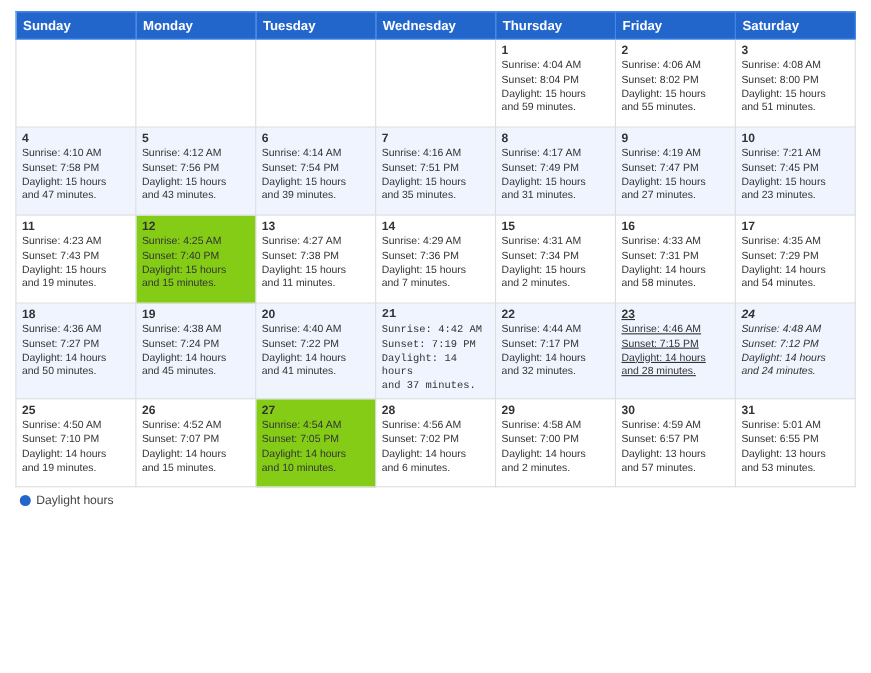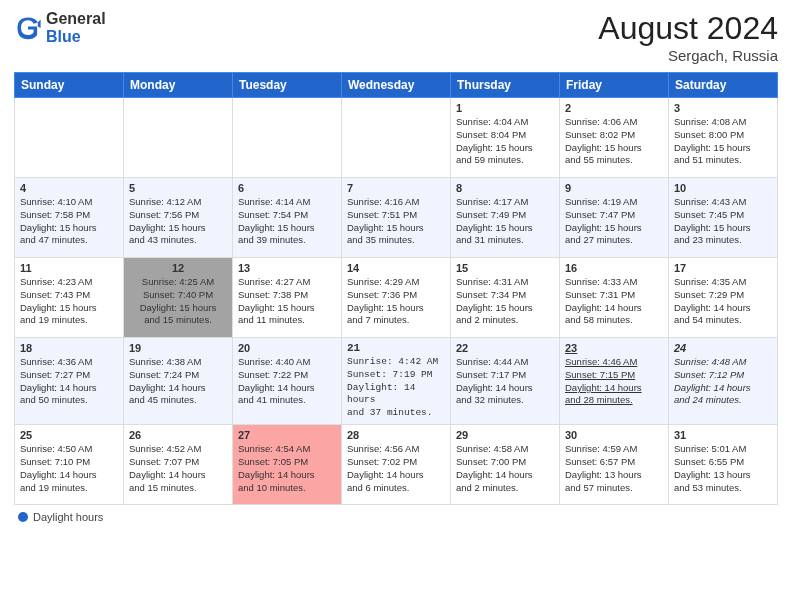--- a/index.html
+++ b/index.html
@@ -109,36 +109,20 @@
       width: 10px;
       height: 10px;
       border-radius: 50%;
       display: inline-block;
     }
   </style>
 </head>
 <body>
 
 <div class="page">
-  <div class="header">
-    <div class="logo">
-      <svg class="logo-icon" viewBox="0 0 40 40" xmlns="http://www.w3.org/2000/svg">
-        <path d="M5 20 Q5 5 20 5 Q30 5 34 12 L28 14 Q26 9 20 9 Q10 9 10 20 Q10 30 20 30 Q26 30 28 26 L28 22 L20 22 L20 18 L33 18 L33 30 Q29 36 20 36 Q5 36 5 20Z" fill="#2266cc"></path>
-        <path d="M34 12 L38 8 L38 20 L34 18Z" fill="#2266cc"></path>
-      </svg>
-      <div class="logo-text">
-        <div><span class="general">General</span></div>
-        <div><span class="blue">Blue</span></div>
-      </div>
-    </div>
-    <div class="title-block">
-      <div class="month-year">August 2024</div>
-      <div class="location">Sergach, Russia</div>
-    </div>
-  </div>
 
   <table class="calendar">
     <thead>
       <tr>
       <th>Sunday</th>
           <th>Monday</th>
           <th>Tuesday</th>
           <th>Wednesday</th>
           <th>Thursday</th>
           <th>Friday</th>
@@ -211,35 +195,35 @@
           </td>
           <td style="background: rgb(240, 244, 255);">
             <span class="day-num">9</span>
             <div class="day-info" style="white-space: pre-line;">Sunrise: 4:19 AM
 Sunset: 7:47 PM
 Daylight: 15 hours
 and 27 minutes.</div>
           </td>
           <td style="background: rgb(240, 244, 255);">
             <span class="day-num">10</span>
-            <div class="day-info" style="white-space: pre-line;">Sunrise: 4:43 AM
+            <div class="day-info" style="white-space: pre-line;">Sunrise: 7:21 AM
 Sunset: 7:45 PM
 Daylight: 15 hours
 and 23 minutes.</div>
           </td>
         </tr>
         <tr>
           <td style="background: rgb(255, 255, 255);">
             <span class="day-num">11</span>
             <div class="day-info" style="white-space: pre-line;">Sunrise: 4:23 AM
 Sunset: 7:43 PM
 Daylight: 15 hours
 and 19 minutes.</div>
           </td>
-          <td style="background: #a3a3a3; text-align: center;">
+          <td style="background: #84cc16;">
             <span class="day-num">12</span>
             <div class="day-info" style="white-space: pre-line;">Sunrise: 4:25 AM
 Sunset: 7:40 PM
 Daylight: 15 hours
 and 15 minutes.</div>
           </td>
           <td style="background: rgb(255, 255, 255);">
             <span class="day-num">13</span>
             <div class="day-info" style="white-space: pre-line;">Sunrise: 4:27 AM
 Sunset: 7:38 PM
@@ -334,21 +318,21 @@
 Daylight: 14 hours
 and 19 minutes.</div>
           </td>
           <td style="background: rgb(255, 255, 255);">
             <span class="day-num">26</span>
             <div class="day-info" style="white-space: pre-line;">Sunrise: 4:52 AM
 Sunset: 7:07 PM
 Daylight: 14 hours
 and 15 minutes.</div>
           </td>
-          <td style="background: #fca5a5;">
+          <td style="background: #84cc16;">
             <span class="day-num">27</span>
             <div class="day-info" style="white-space: pre-line;">Sunrise: 4:54 AM
 Sunset: 7:05 PM
 Daylight: 14 hours
 and 10 minutes.</div>
           </td>
           <td style="background: rgb(255, 255, 255);">
             <span class="day-num">28</span>
             <div class="day-info" style="white-space: pre-line;">Sunrise: 4:56 AM
 Sunset: 7:02 PM

